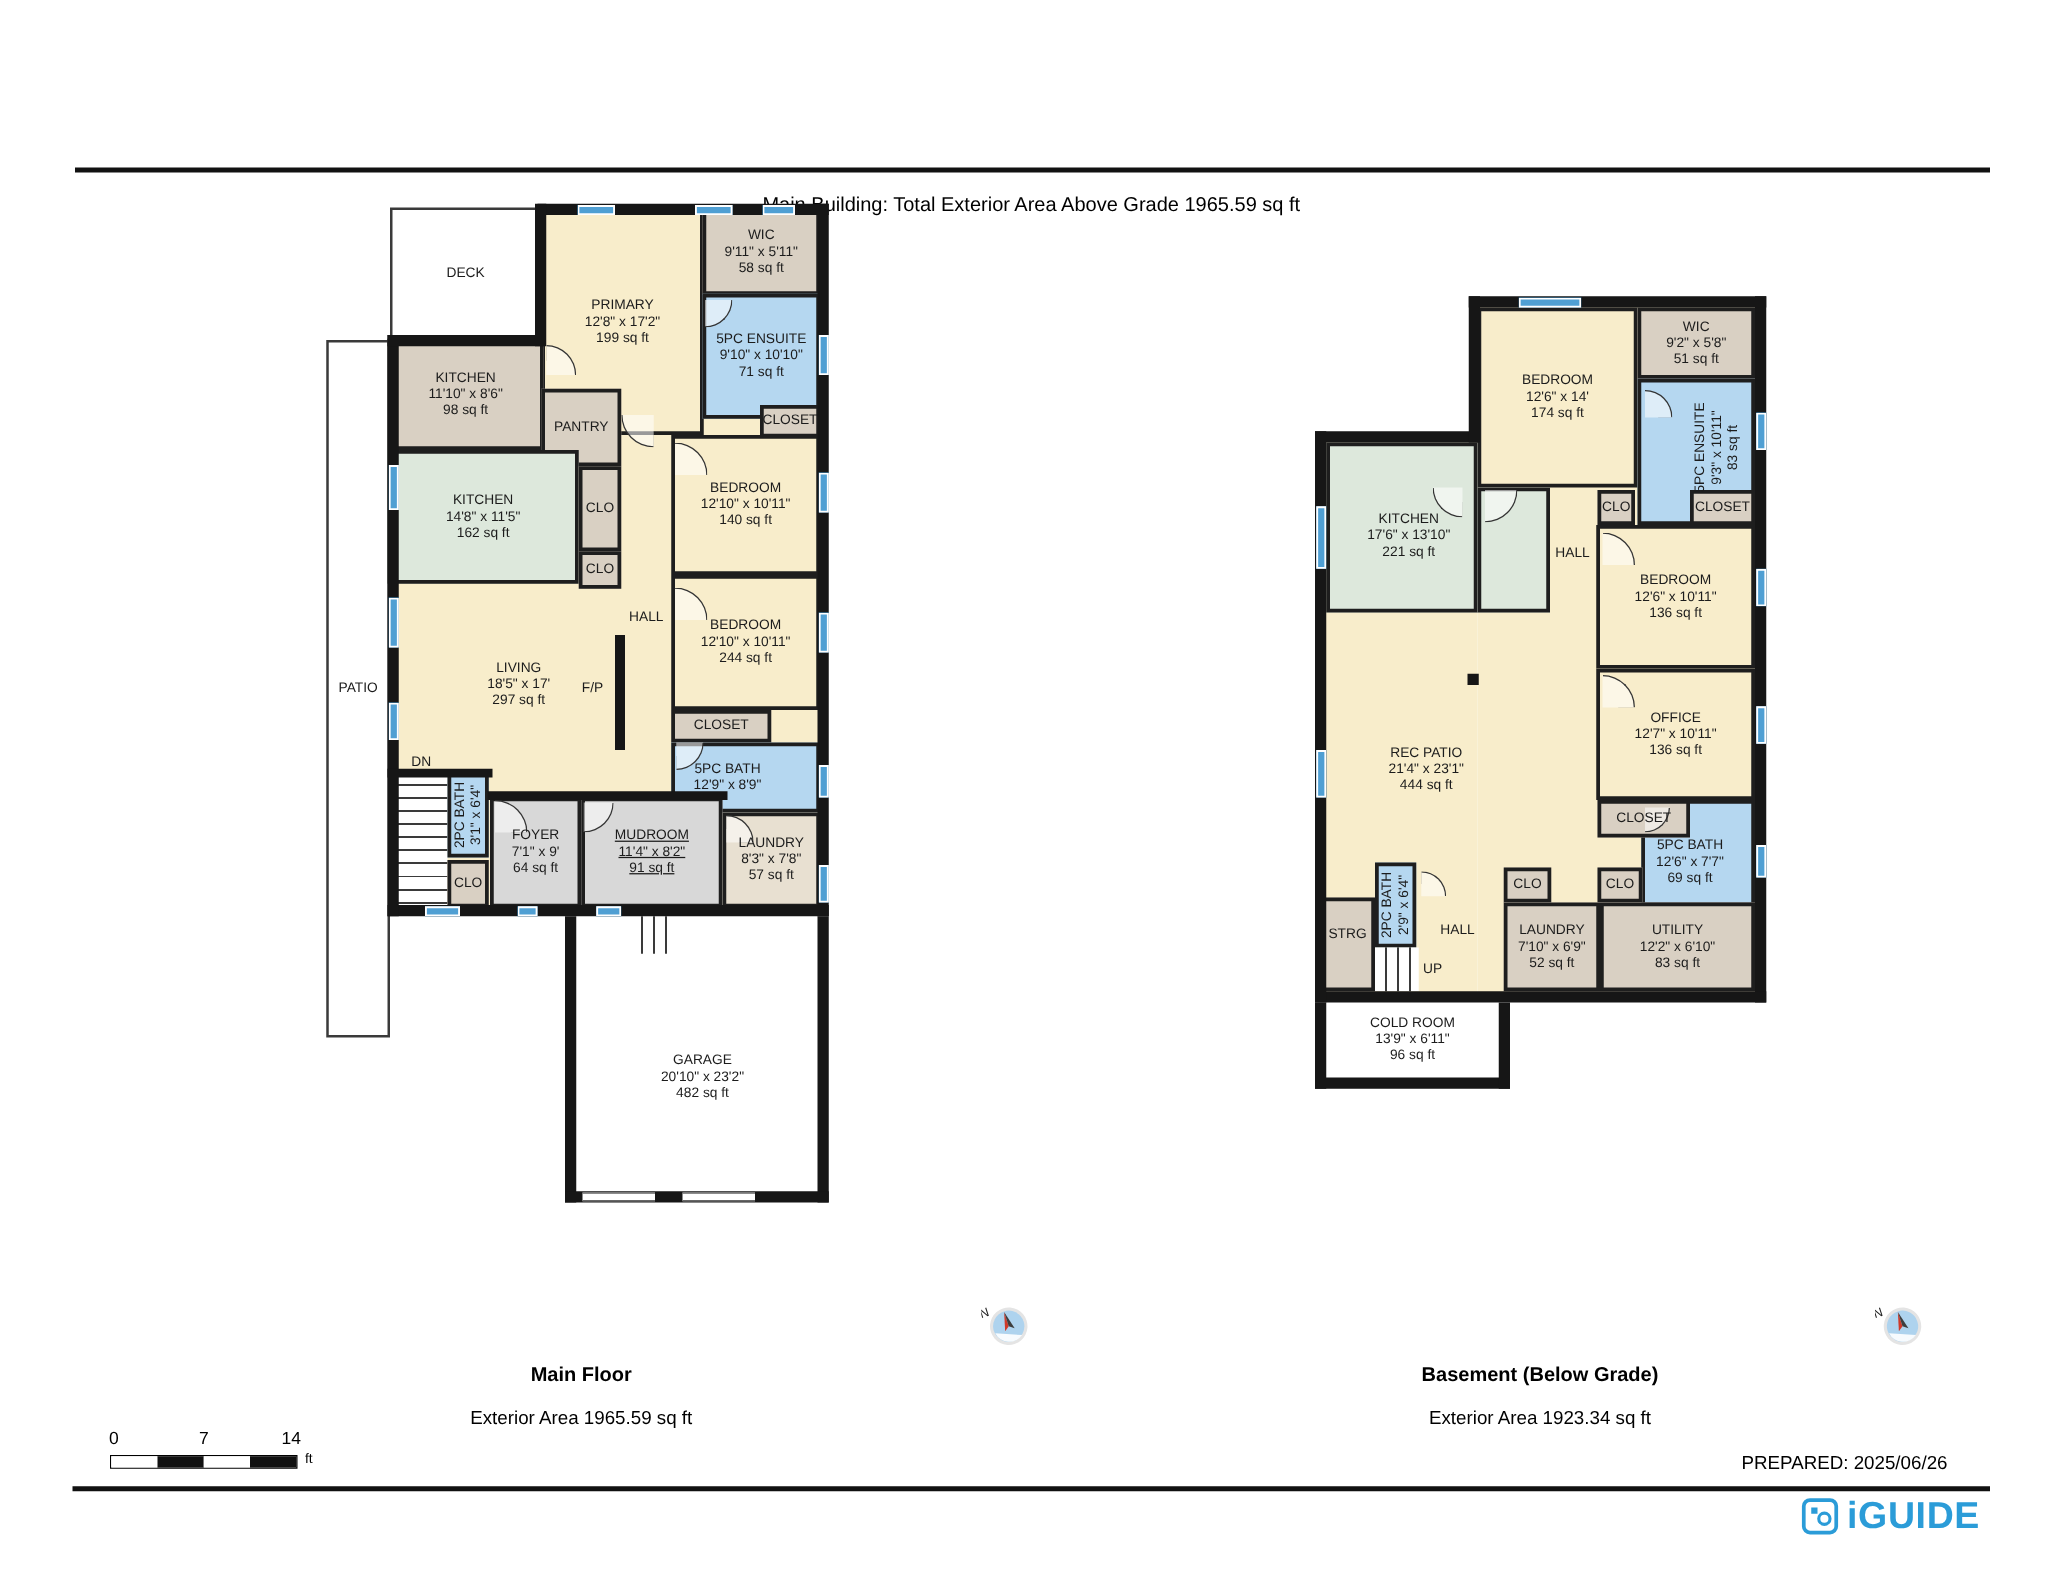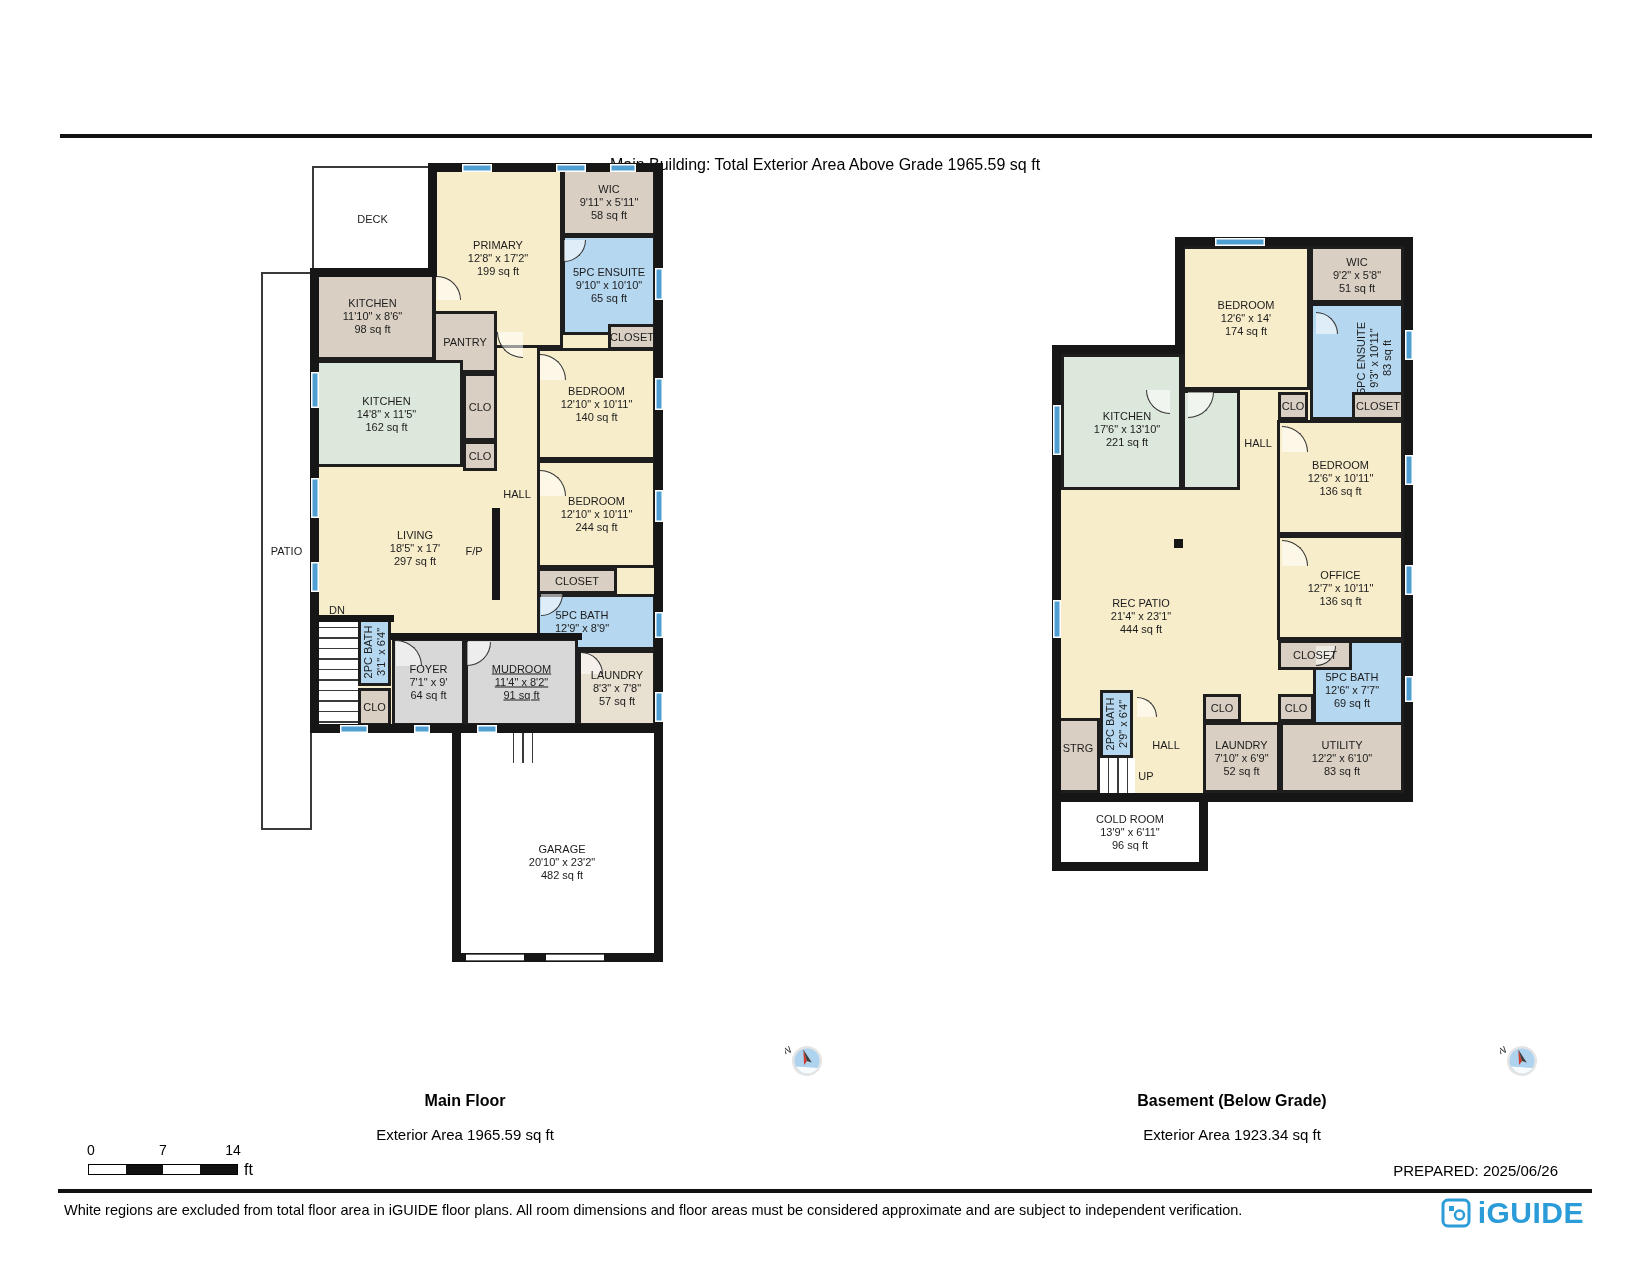--- a/index.html
+++ b/index.html
@@ -32,21 +32,21 @@
   .floor-area{font-size:15px;margin-top:16px}
   .compass{position:absolute;width:42px;height:42px}
   .scalebar{position:absolute;left:88px;top:1142px;width:200px}
   .sb-ticks{position:relative;height:17px;font-size:14px}
   .sb-ticks span{position:absolute;transform:translateX(-50%)}
   .sb-t0{left:3px}.sb-t1{left:75px}.sb-t2{left:145px}
   .sb-bar{position:absolute;left:0;top:22px;width:148px;height:9px;border:1px solid #000;display:flex;box-sizing:content-box}
   .sb-seg{flex:1}
   .sb-seg.s0,.sb-seg.s2{background:#fff}
   .sb-seg.s1,.sb-seg.s3{background:#111}
-  .sb-unit{position:absolute;left:156px;top:19px;font-size:16px}
+  .sb-unit{position:absolute;left:156px;top:19px;font-size:11px}
   .prepared{position:absolute;right:92px;top:1162px;font-size:15px}
   .footer-rule{position:absolute;left:58px;top:1189px;width:1534px;height:4px;background:#111}
   .disclaimer{position:absolute;left:64px;top:1202px;width:1280px;font-size:14.5px}
   .logo{position:absolute;right:66px;top:1196px;display:flex;align-items:center;gap:7px;color:#2b9cd8}
   .logo-text{font-size:30px;font-weight:700;letter-spacing:.5px}
 </style>
 </head>
 <body>
 
 <div class="canvas">
@@ -128,21 +128,21 @@
         <div>199 sq ft</div>
       </div>
       <div class="rlabel" style="left: 609px; top: 202px;">
         <div>WIC</div>
         <div>9'11" x 5'11"</div>
         <div>58 sq ft</div>
       </div>
       <div class="rlabel" style="left: 609px; top: 285px;">
         <div>5PC ENSUITE</div>
         <div>9'10" x 10'10"</div>
-        <div>65 sq ft</div>
+        <div>71 sq ft</div>
       </div>
       <div class="rlabel" style="left: 632px; top: 337px;">
         <div>CLOSET</div>
       </div>
       <div class="rlabel" style="left: 372.5px; top: 315.5px;">
         <div>KITCHEN</div>
         <div>11'10" x 8'6"</div>
         <div>98 sq ft</div>
       </div>
       <div class="rlabel" style="left: 465px; top: 342px;">
@@ -396,21 +396,20 @@
       <div class="sb-seg s0"></div>
         <div class="sb-seg s1"></div>
         <div class="sb-seg s2"></div>
         <div class="sb-seg s3"></div>
     </div>
     <span class="sb-unit">ft</span>
   </div>
 
   <div class="prepared">PREPARED: 2025/06/26</div>
   <div class="footer-rule"></div>
-  <div class="disclaimer">White regions are excluded from total floor area in iGUIDE floor plans. All room dimensions and floor areas must be considered approximate and are subject to independent verification.</div>
 
   <div class="logo">
     <svg width="30" height="30" viewBox="0 0 30 30">
       <rect x="2" y="2" width="26" height="26" rx="5" fill="none" stroke="#2b9cd8" stroke-width="3"></rect>
       <rect x="8" y="8" width="5" height="5" fill="#2b9cd8"></rect>
       <circle cx="18.5" cy="17" r="4.5" fill="none" stroke="#2b9cd8" stroke-width="2.5"></circle>
     </svg>
     <span class="logo-text">iGUIDE</span>
   </div>
 

